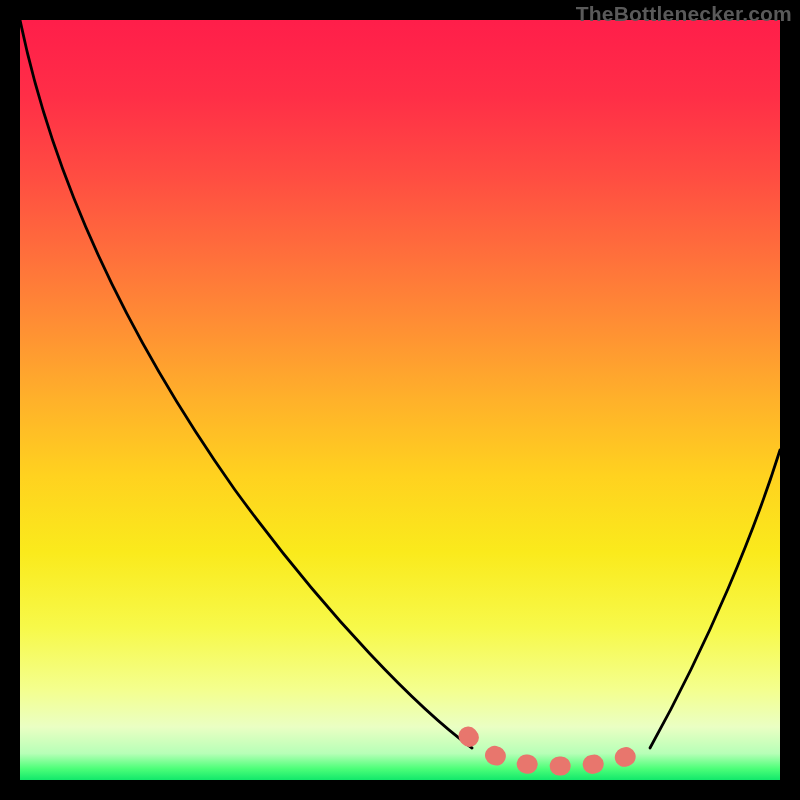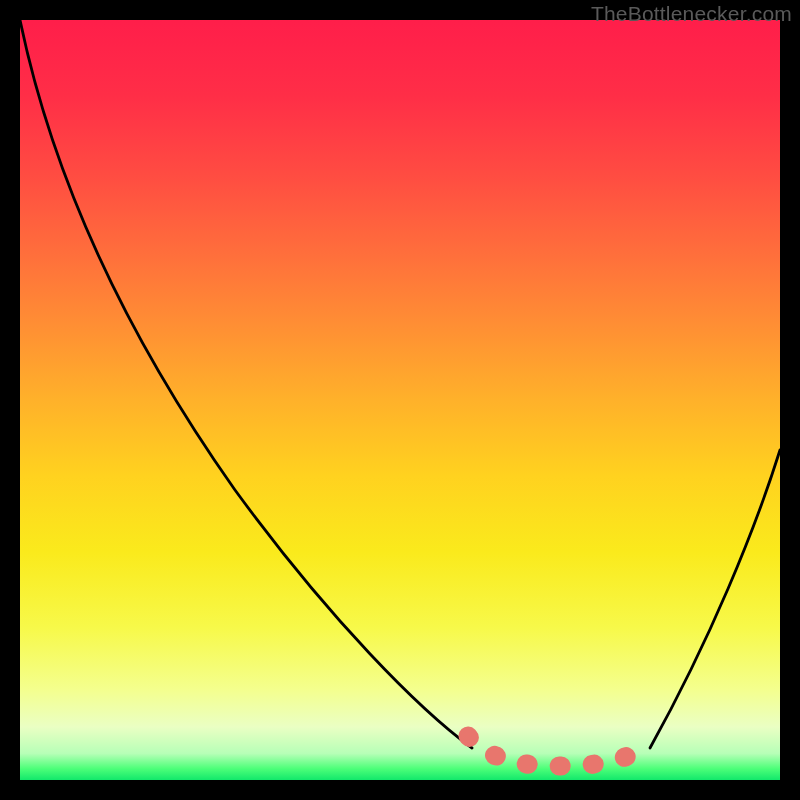--- a/index.html
+++ b/index.html
@@ -24,21 +24,21 @@
     left: 0;
     top: 0;
     width: 100%;
     height: 100%;
   }
   .attribution {
     position: absolute;
     top: 2px;
     right: 8px;
     font-size: 21px;
-    font-weight: 400;
+    font-weight: 700;
     color: #5a5a5a;
     letter-spacing: 0.2px;
     z-index: 10;
   }
   svg.curve {
     position: absolute;
     left: 0;
     top: 0;
     width: 100%;
     height: 100%;

